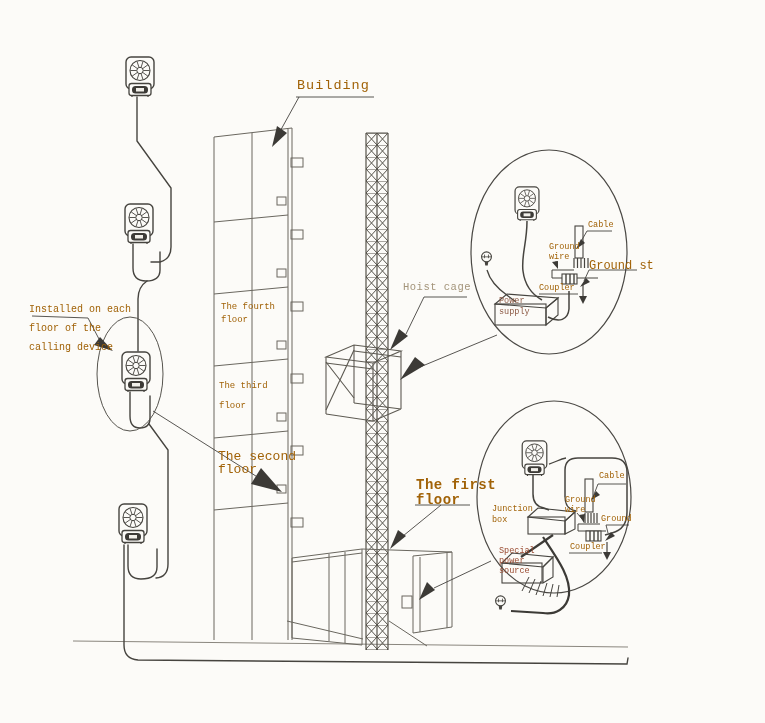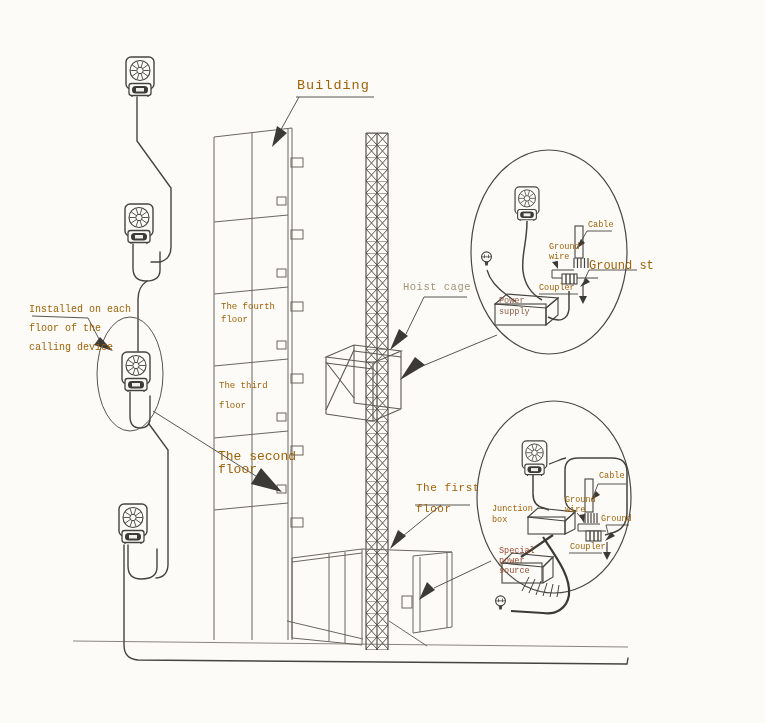--- a/index.html
+++ b/index.html
@@ -208,21 +208,21 @@
   <div class="lbl" style="left:29px;top:279px;font-size:10px;line-height:19px;width:115px;margin-top:21px;">Installed on each
 floor of the
 calling device</div>
   <div class="lbl tan" style="left:403px;top:281px;font-size:10.5px;letter-spacing:0.5px;">Hoist cage</div>
   <div class="lbl" style="left:221px;top:301px;font-size:9px;line-height:12.5px;">The fourth
 floor</div>
   <div class="lbl" style="left:219px;top:376px;font-size:9px;line-height:20px;">The third
 floor</div>
   <div class="lbl" style="left:218px;top:451px;font-size:13px;line-height:12.5px;">The second
 floor</div>
-  <div class="lbl" style="left:416px;top:478px;font-size:11px;line-height:21px;letter-spacing:0.5px;">The first
+  <div class="lbl" style="left:416px;top:478px;font-size:14px;line-height:15px;letter-spacing:0.5px;font-weight:bold;">The first
 floor</div>
 
   <div class="lbl red1" style="left:499px;top:296px;font-size:8.5px;line-height:10.5px;">Power
 supply</div>
   <div class="lbl sm" style="left:588px;top:220px;">Cable</div>
   <div class="lbl" style="left:549px;top:243px;font-size:8.5px;line-height:9.5px;">Ground
 wire</div>
   <div class="lbl" style="left:589px;top:259px;font-size:12px;">Ground st</div>
   <div class="lbl sm" style="left:539px;top:283px;">Coupler</div>
 

